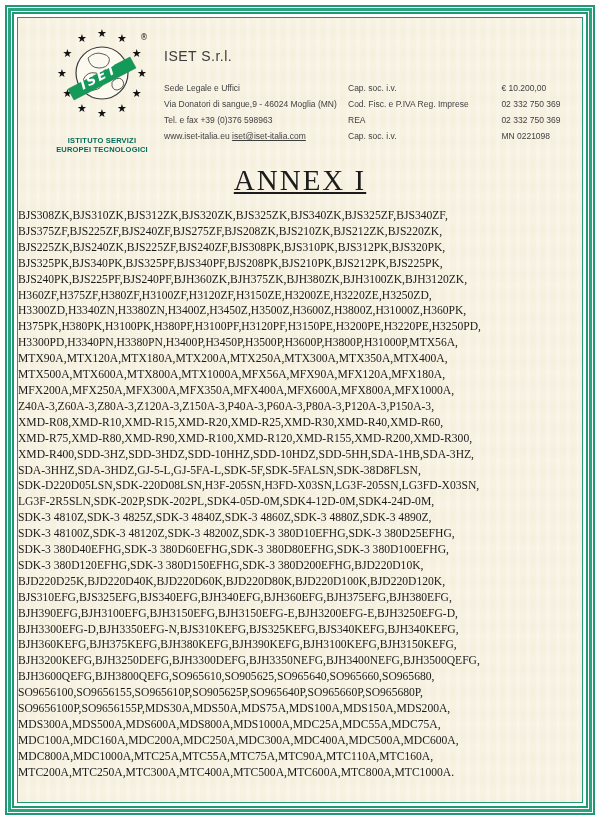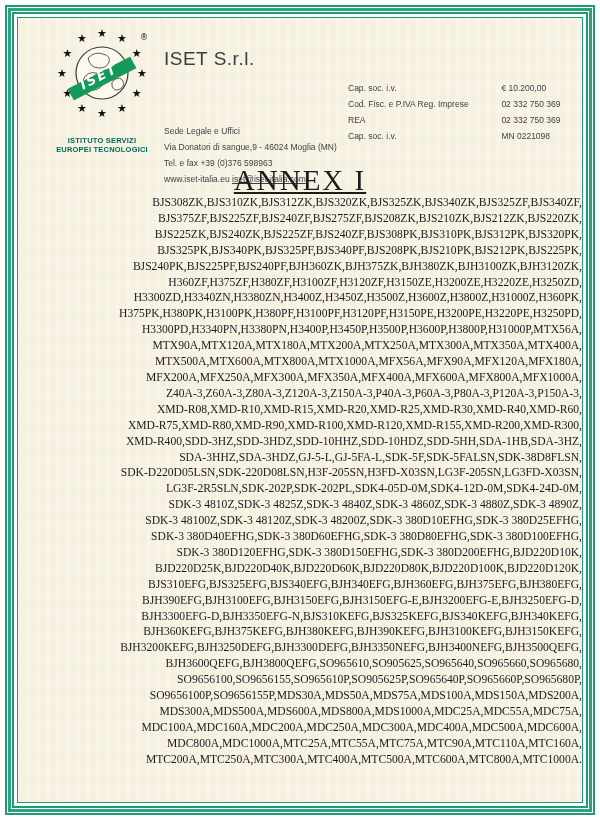--- a/index.html
+++ b/index.html
@@ -16,37 +16,37 @@
     background-image:
       repeating-linear-gradient(90deg, rgba(255,255,255,0.35) 0px, rgba(255,255,255,0) 3px, rgba(255,255,255,0) 7px, rgba(255,255,255,0.35) 10px),
       repeating-linear-gradient(0deg, rgba(240,230,205,0.25) 0px, rgba(240,230,205,0) 11px, rgba(240,230,205,0.25) 22px);
   }
 
   
   .logo-wrap { position:absolute; left:32px; top:10px; width:104px; text-align:center; }
   .logo-svg { width:100px; height:102px; display:block; margin:0 auto; }
   .logo-caption { margin-top:6px; font-size:7.5px; font-weight:bold; color:#00695a; line-height:9px; letter-spacing:0.2px; }
 
-  .company-name { position:absolute; left:146px; top:30px; font-size:19px; color:#3c3c3c; letter-spacing:0.5px; }
-  .addr { position:absolute; left:146px; top:62px; font-size:8.5px; color:#3f3f3f;margin-top:43px; }
+  .company-name { position:absolute; left:146px; top:30px; font-size:14px; color:#3c3c3c; letter-spacing:0.5px; }
+  .addr { position:absolute; left:146px; top:62px; font-size:8.5px; color:#3f3f3f; }
   .addr div { height:16px; line-height:16px; white-space:nowrap; }
   .email-link { text-decoration:underline; color:#3f3f3f; }
 
   .registry { position:absolute; left:330px; top:62px; width:225px; font-size:8.5px; color:#3f3f3f; }
   .registry .row { height:16px; line-height:16px; white-space:nowrap; }
   .registry .lbl { display:inline-block; width:104px; vertical-align:top; }
   .registry .val { display:inline-block;margin-left:47px; }
 
   
   .annex-title {
     position:absolute; top:146px; left:0; width:100%; text-align:center;
     font-family:"Liberation Serif", serif; font-size:29px; color:#1c1c1c; letter-spacing:2px;text-decoration:underline;
   }
   .annex-body {
-    position:absolute; top:177px; left:0; width:100%; text-align:right;
+    position:absolute; top:190px; left:0; width:100%; text-align:left;
     font-family:"Liberation Serif", serif; font-size:11.6px; color:#1b1b1b;
   }
   .annex-body div { line-height:15.9px; white-space:nowrap; }
 </style>
 </head>
 <body>
 
 <div class="sheet">
   <div class="b1">
     <div class="b2">

